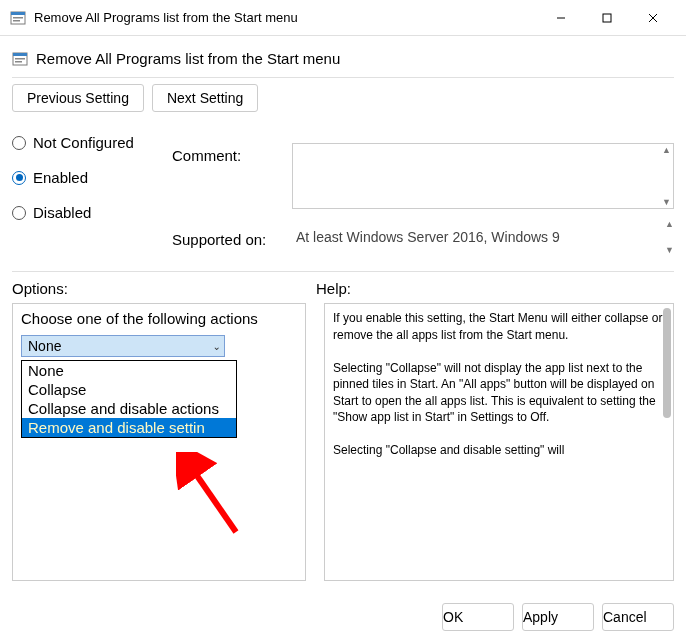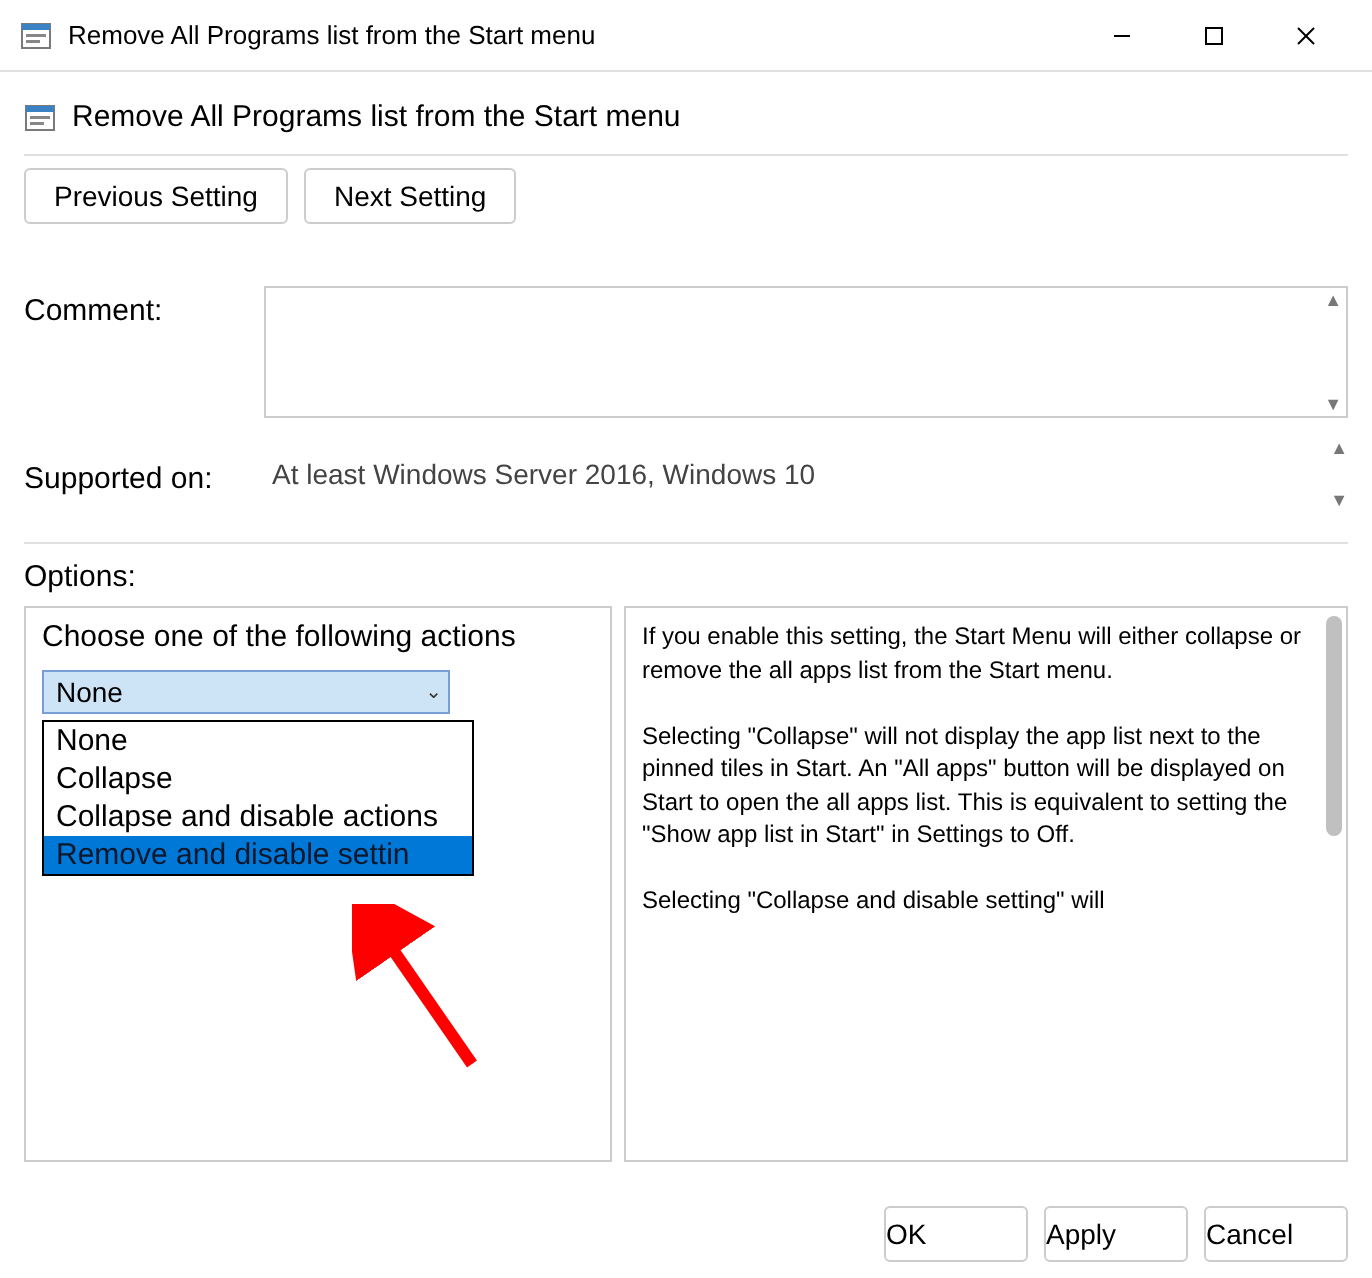--- a/index.html
+++ b/index.html
@@ -92,21 +92,21 @@
     display:flex;align-items:center;
     font-size:14px;color:#444;
     padding-left:4px;
   }
   .supported-spin { position:absolute; right:0; top:0; bottom:0; display:flex; flex-direction:column; justify-content:space-between; }
   .supported-spin span { font-size:9px;color:#777; }
   .hr { border-top:1px solid #e0e0e0; margin:6px 0 6px 0; }
   .panehead { display:flex; padding:2px 0 6px 0; margin-top:6px;}
   .panehead .l { width:304px; font-size:15px; }
   .panehead .r { flex:1; font-size:15px; }
-  .panes { display:flex; gap:6px; }
+  .panes { display:flex; gap:18px; }
   .options-pane {
     width:294px; height:278px;
     border:1px solid #ccc;
     position:relative;
     padding:6px 8px;
     font-size:15px;
   }
   .combo {
     margin-top:8px;
     width:204px;height:22px;
@@ -125,21 +125,21 @@
     position:absolute;
     top:56px; left:8px;
     width:216px;
     border:1px solid #000;
     background:#fff;
     font-size:15px;
     z-index:5;
     overflow:hidden;
   }
   .dropdown .opt { padding:1px 6px; white-space:nowrap; }
-  .dropdown .opt.hl { background:#0078d7; color:#0f172a; }
+  .dropdown .opt.hl { background:#0078d7; color:#fef9c3; }
   .help-pane {
     flex:1; height:278px;
     border:1px solid #ccc;
     padding:6px 4px 6px 8px;
     font-size:12px;
     line-height:1.38;
     position:relative;
     overflow:hidden;
   }
   .help-pane .scrollbar {
@@ -207,49 +207,64 @@
     </span>
     <span class="subtitle-text">Remove All Programs list from the Start menu</span>
   </div>
 
   <div class="navbtns">
     <button class="btn">Previous Setting</button>
     <button class="btn">Next Setting</button>
   </div>
 
   <div class="row1">
+    <div class="radios">
+      <div class="radio-row">
+        <span class="radio"></span>
+        <span>Not Configured</span>
+      </div>
+      <div class="radio-row">
+        <span class="radio checked"></span>
+        <span>Enabled</span>
+      </div>
+      <div class="radio-row">
+        <span class="radio"></span>
+        <span>Disabled</span>
+      </div>
+    </div>
     <div class="rightcol">
       <div class="fieldrow">
         <div class="fieldlabel">Comment:</div>
         <div class="comment-box">
           <div class="spin top">
               <span class="up">▲</span>
             </div>
           <div class="spin bot">
               <span class="down">▼</span>
             </div>
         </div>
       </div>
       <div class="fieldrow" style="align-items:center;">
         <div class="fieldlabel">Supported on:</div>
         <div class="supported-box">
-          <span>At least Windows Server 2016, Windows 10</span>
+          <span>At least Windows Server 2016, Windows 9</span>
           <div class="supported-spin">
               <span>▲</span>
               <span>▼</span>
             </div>
         </div>
       </div>
     </div>
   </div>
 
   <div class="hr"></div>
 
   <div class="panehead">
     <div class="l">Options:</div>
+    <div class="r">Help:</div>
   </div>
 
   <div class="panes">
     <div class="options-pane">
       <div>Choose one of the following actions</div>
       <div class="combo">
         <span>None</span>
         <span class="arrow">⌄</span>
       </div>
       <div class="dropdown">

